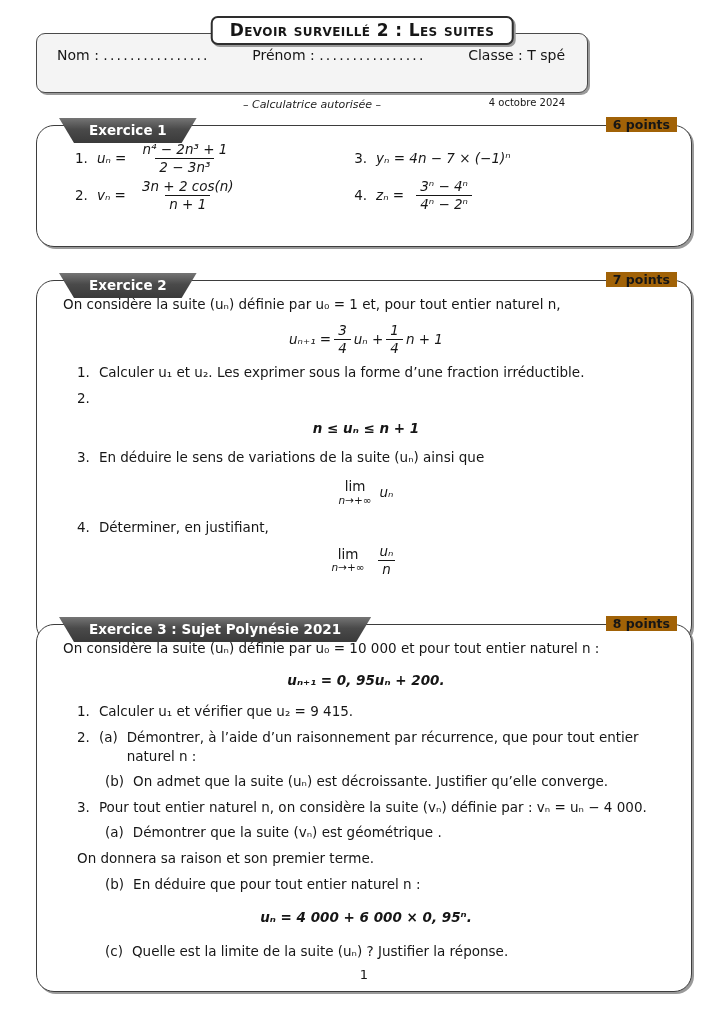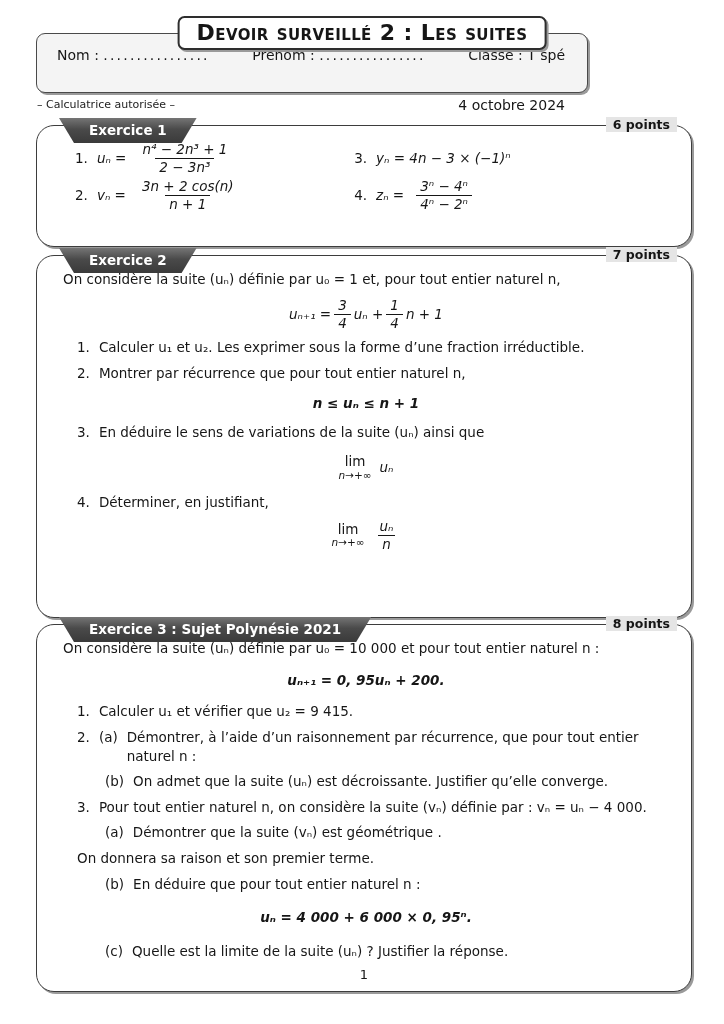--- a/index.html
+++ b/index.html
@@ -10,56 +10,56 @@
   }
 
   
   .titlebox {
     position:absolute; left:50%; top:16px; transform:translateX(-50%);
     background:#ffffff; border:2px solid #2e2e2e; border-radius:7px;
     padding:2px 17px 3px; z-index:3; white-space:nowrap;
     box-shadow:2px 2px 0 #9a9a9a;
   }
   .titlebox span {
-    font-variant:small-caps; font-weight:bold; font-size:22px; letter-spacing:.4px;
+    font-variant:small-caps; font-weight:bold; font-size:17px; letter-spacing:.4px;
   }
   .infobox {
     position:absolute; left:36px; top:33px; width:552px; height:60px;
     background:#f4f4f4; border:1.6px solid #4a4a4a; border-radius:9px;
     box-shadow:2px 2px 0 #9a9a9a; z-index:2;
   }
   .info-row1 {
     display:flex; justify-content:space-between; align-items:baseline;
     padding:13px 22px 0 20px; font-size:14px;
   }
   .dots { letter-spacing:2.2px; }
   .calcnote {
-    position:absolute; left:0; right:0; top:64px; 
-    font-size:11px; color:#222;
-  }
-  .examdate { position:absolute; right:22px; top:63px; font-size:14px; }
+    position:absolute; left:0; right:0; top:64px; text-align:center;
+    font-size:11px; color:#222;font-style:italic;
+  }
+  .examdate { position:absolute; right:22px; top:63px; font-size:10px; }
 
   
   .ex {
     position:absolute; left:36px; width:656px; background:#fff;
     border:1.7px solid #3d3d3d; border-radius:18px;
     box-shadow:2px 2px 0 #9a9a9a;
   }
   .ex1 { top:125px; height:122px; }
-  .ex2 { top:255px; height:363px; }
+  .ex2 { top:280px; height:363px; }
   .ex3 { top:624px; height:368px; }
   .badge {
     position:absolute; top:-8px; left:22px;
     clip-path:polygon(0 0, 100% 0, calc(100% - 15px) 100%, 15px 100%);
     background:linear-gradient(180deg,#757575 0%,#4a4a4a 45%,#3a3a3a 100%);
     color:#ffffff; font-weight:bold; font-size:13.5px;
     padding:4px 30px 5px; white-space:nowrap; z-index:2;
   }
   .points {
-    position:absolute; top:-9px; right:14px; background:#e5e5e5;
+    position:absolute; top:-9px; right:14px; background:#a16207;
     padding:0 7px; font-weight:bold; font-size:12.5px; z-index:2; white-space:nowrap;
   }
   .ex-body { padding:11px 22px 6px 26px; font-size:13.5px; line-height:1.38; }
 
   
   .mt { font-style:italic; }
   .frac { display:inline-flex; flex-direction:column; align-items:center;
           vertical-align:middle; margin:0 3px; line-height:1.25; }
   .frac .fd { border-top:1.2px solid #161616;text-align:right; }
   .frac .fn, .frac .fd { padding:0 4px; }
@@ -114,21 +114,21 @@
           <span class="qno">1.</span>
           <span class="mt">uₙ =</span>
           <span class="frac">
             <span class="fn mt">n⁴ − 2n³ + 1</span>
             <span class="fd mt">2 − 3n³</span>
           </span>
         </div>
 
         <div class="q">
           <span class="qno">3.</span>
-          <span class="mt">yₙ = 4n − 3 × (−1)ⁿ</span>
+          <span class="mt">yₙ = 4n − 7 × (−1)ⁿ</span>
         </div>
 
         <div class="q">
           <span class="qno">2.</span>
           <span class="mt">vₙ =</span>
           <span class="frac">
             <span class="fn mt">3n + 2 cos(n)</span>
             <span class="fd mt">n + 1</span>
           </span>
         </div>
@@ -166,21 +166,20 @@
         <span class="mt">n + 1</span>
       </div>
 
       <div class="qrow">
         <span class="qno">1.</span>
         <span>Calculer u₁ et u₂. Les exprimer sous la forme d’une fraction irréductible.</span>
       </div>
 
       <div class="qrow">
         <span class="qno">2.</span>
-        <span>Montrer par récurrence que pour tout entier naturel n,</span>
       </div>
 
       <div class="cform mt" style="margin:11px 0;">n ≤ uₙ ≤ n + 1</div>
 
       <div class="qrow">
         <span class="qno">3.</span>
         <span>En déduire le sens de variations de la suite (uₙ) ainsi que</span>
       </div>
 
       <div class="fflex" style="margin:12px 0;">

